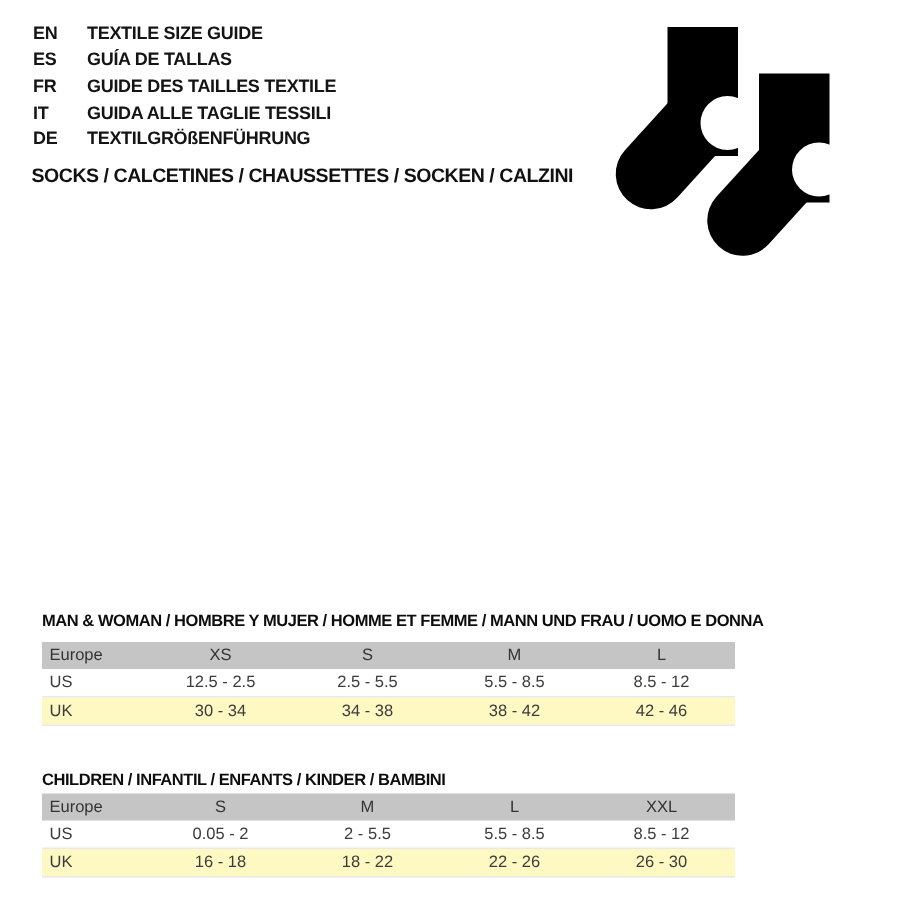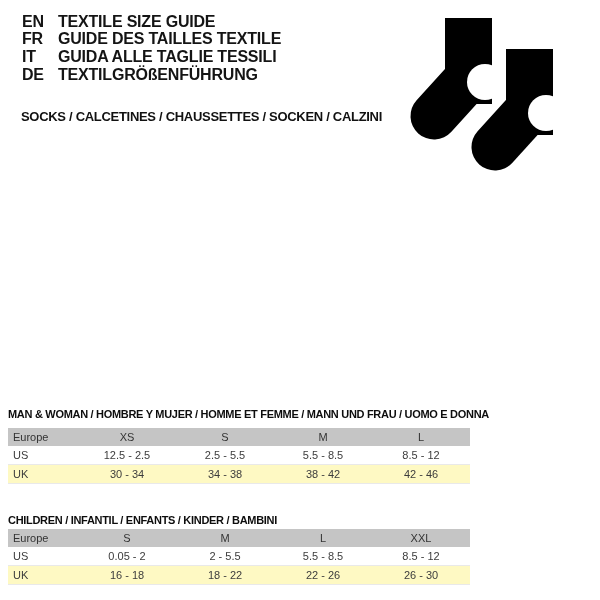--- a/index.html
+++ b/index.html
@@ -8,37 +8,37 @@
     position: relative;
     font-family: "Liberation Sans", "DejaVu Sans", sans-serif;
     color: #1a1a1a;
   }
 
   
   .lang-list { position: absolute; left: 22px; top: 13px; }
   .lang-row {
     display: flex; align-items: center;
     height: 17.6px;
-    font-size: 16px; font-weight: bold; color: #141414;
+    font-size: 12px; font-weight: bold; color: #141414;
     letter-spacing: -0.2px; white-space: nowrap;
   }
   .lang-code { width: 36px; flex: 0 0 36px; }
 
   
   .category-heading {
     position: absolute; left: 21px; top: 109px;
     font-size: 13px; font-weight: bold; color: #111111;
     letter-spacing: -0.3px; white-space: nowrap;
   }
 
   
   .socks-icon-wrap { position: absolute; left: 400px; top: 10px; width: 170px; height: 172px; }
 
   
-  .table-block { position: absolute; left: 8px; width: 463px; }
+  .table-block { position: absolute; left: 28px; width: 463px; }
   .table-block.men { top: 408px; }
   .table-block.children { top: 514px; }
   .table-title {
     font-size: 11px; font-weight: bold; color: #0d0d0d;
     letter-spacing: -0.3px; line-height: 13px; white-space: nowrap;
   }
   .table-block.men .table-title { margin-bottom: 7px; }
   .table-block.children .table-title { margin-bottom: 2px; }
 
   table.size-table {
@@ -58,20 +58,24 @@
   table.size-table tbody tr { border-bottom: 1px solid #e9e9e9; margin-left: 28px; }
   table.size-table tbody tr.row-alt { background: #fef9c3; }
 </style>
 </head>
 <body>
 
 <div class="lang-list">
   <div class="lang-row">
     <span class="lang-code">EN</span>
     <span class="lang-label">TEXTILE SIZE GUIDE</span>
+  </div>
+  <div class="lang-row">
+    <span class="lang-code">ES</span>
+    <span class="lang-label">GUÍA DE TALLAS</span>
   </div>
   <div class="lang-row">
     <span class="lang-code">FR</span>
     <span class="lang-label">GUIDE DES TAILLES TEXTILE</span>
   </div>
   <div class="lang-row">
     <span class="lang-code">IT</span>
     <span class="lang-label">GUIDA ALLE TAGLIE TESSILI</span>
   </div>
   <div class="lang-row">

